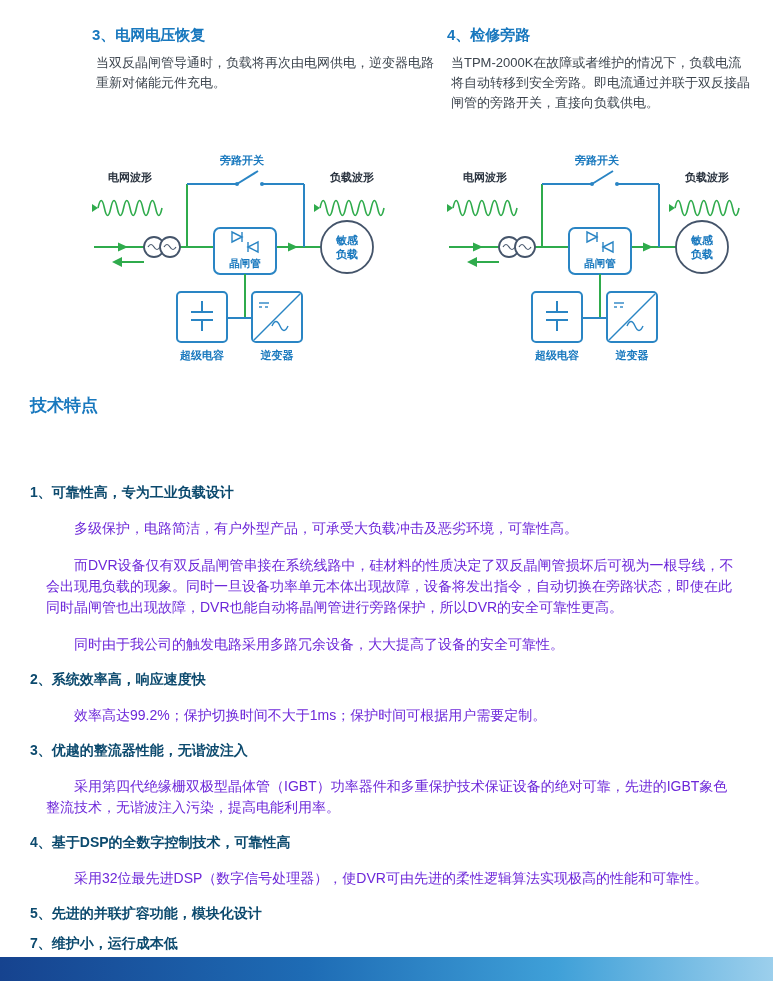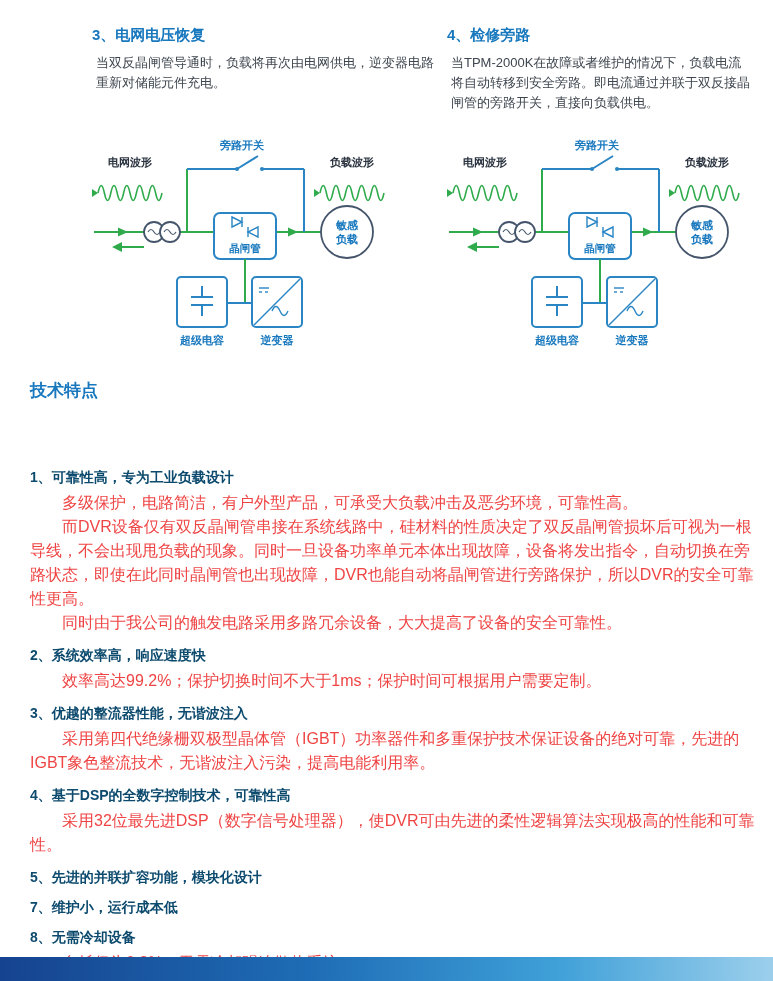--- a/index.html
+++ b/index.html
@@ -7,21 +7,21 @@
     width:773px; height:981px; position:relative; overflow:hidden;
     background:#ffffff; font-family:"Liberation Sans", sans-serif;
     color:#3d454e;
   }
   
   .top-row { display:flex; justify-content:flex-end; padding:26px 18px 0 30px; }
   .col-left  { width:355px; }
   .col-right { width:308px; }
   .sec-title { margin:0 0 8px 0; font-size:15px; font-weight:bold; color:#1878be; }
   .sec-body  { margin:4px; font-size:13px; line-height:1.55; color:#3d454e; min-height:80px; }
-  .diagram   { margin-top:4px; }
+  .diagram   { margin-top:19px; }
   .diagram svg { width:300px; height:225px; display:block; }
 
   
   .d-green { stroke:#2fab4c; stroke-width:2; fill:none; }
   .d-blue  { stroke:#2a85c4; stroke-width:2; fill:none; }
   .d-blue-thin { stroke:#2a85c4; stroke-width:1.4; fill:none; }
   .d-dark  { stroke:#44546a; stroke-width:1.8; fill:#ffffff; }
   .d-dark-thin { stroke:#44546a; stroke-width:1.2; fill:none; }
   .d-sine  { stroke:#2fab4c; stroke-width:1.6; fill:none; }
   .fill-green { fill:#2fab4c; stroke:none; }
@@ -30,21 +30,21 @@
   .t-blue { fill:#1878be; font-weight:bold; font-size:11px; font-family:"Liberation Sans",sans-serif; }
   .t-blue-sm { fill:#1878be; font-weight:bold; font-size:10.5px; font-family:"Liberation Sans",sans-serif; }
   .t-dark { fill:#2b3440; font-weight:bold; font-size:11px; font-family:"Liberation Sans",sans-serif; }
 
   
   .features { display:flex; padding:16px 18px 0 30px;flex-direction:column; }
   .feat-header { flex:0 0 90px; width:90px; font-size:17px; font-weight:bold; color:#1878be; padding-top:1px; }
   .feat-list { flex:1; min-width:0; }
   .feat-item { margin-bottom:12px; }
   .feat-title { margin:0 0 4px 0; font-size:14px; font-weight:bold; color:#0c4a6e; }
-  .feat-p { margin:0; font-size:16px; line-height:1.5; color:#ef4444; text-indent:2em; }
+  .feat-p { margin:16px; font-size:14px; line-height:1.5; color:#6d28d9; text-indent:2em; }
 
   
   .bottom-bar {
     position:absolute; left:0; right:0; bottom:0; height:24px;
     background:linear-gradient(90deg,#16438f 0%,#1e6cb5 40%,#3fa0d8 72%,#9ccfec 100%);
   }
 </style>
 </head>
 <body>
 

